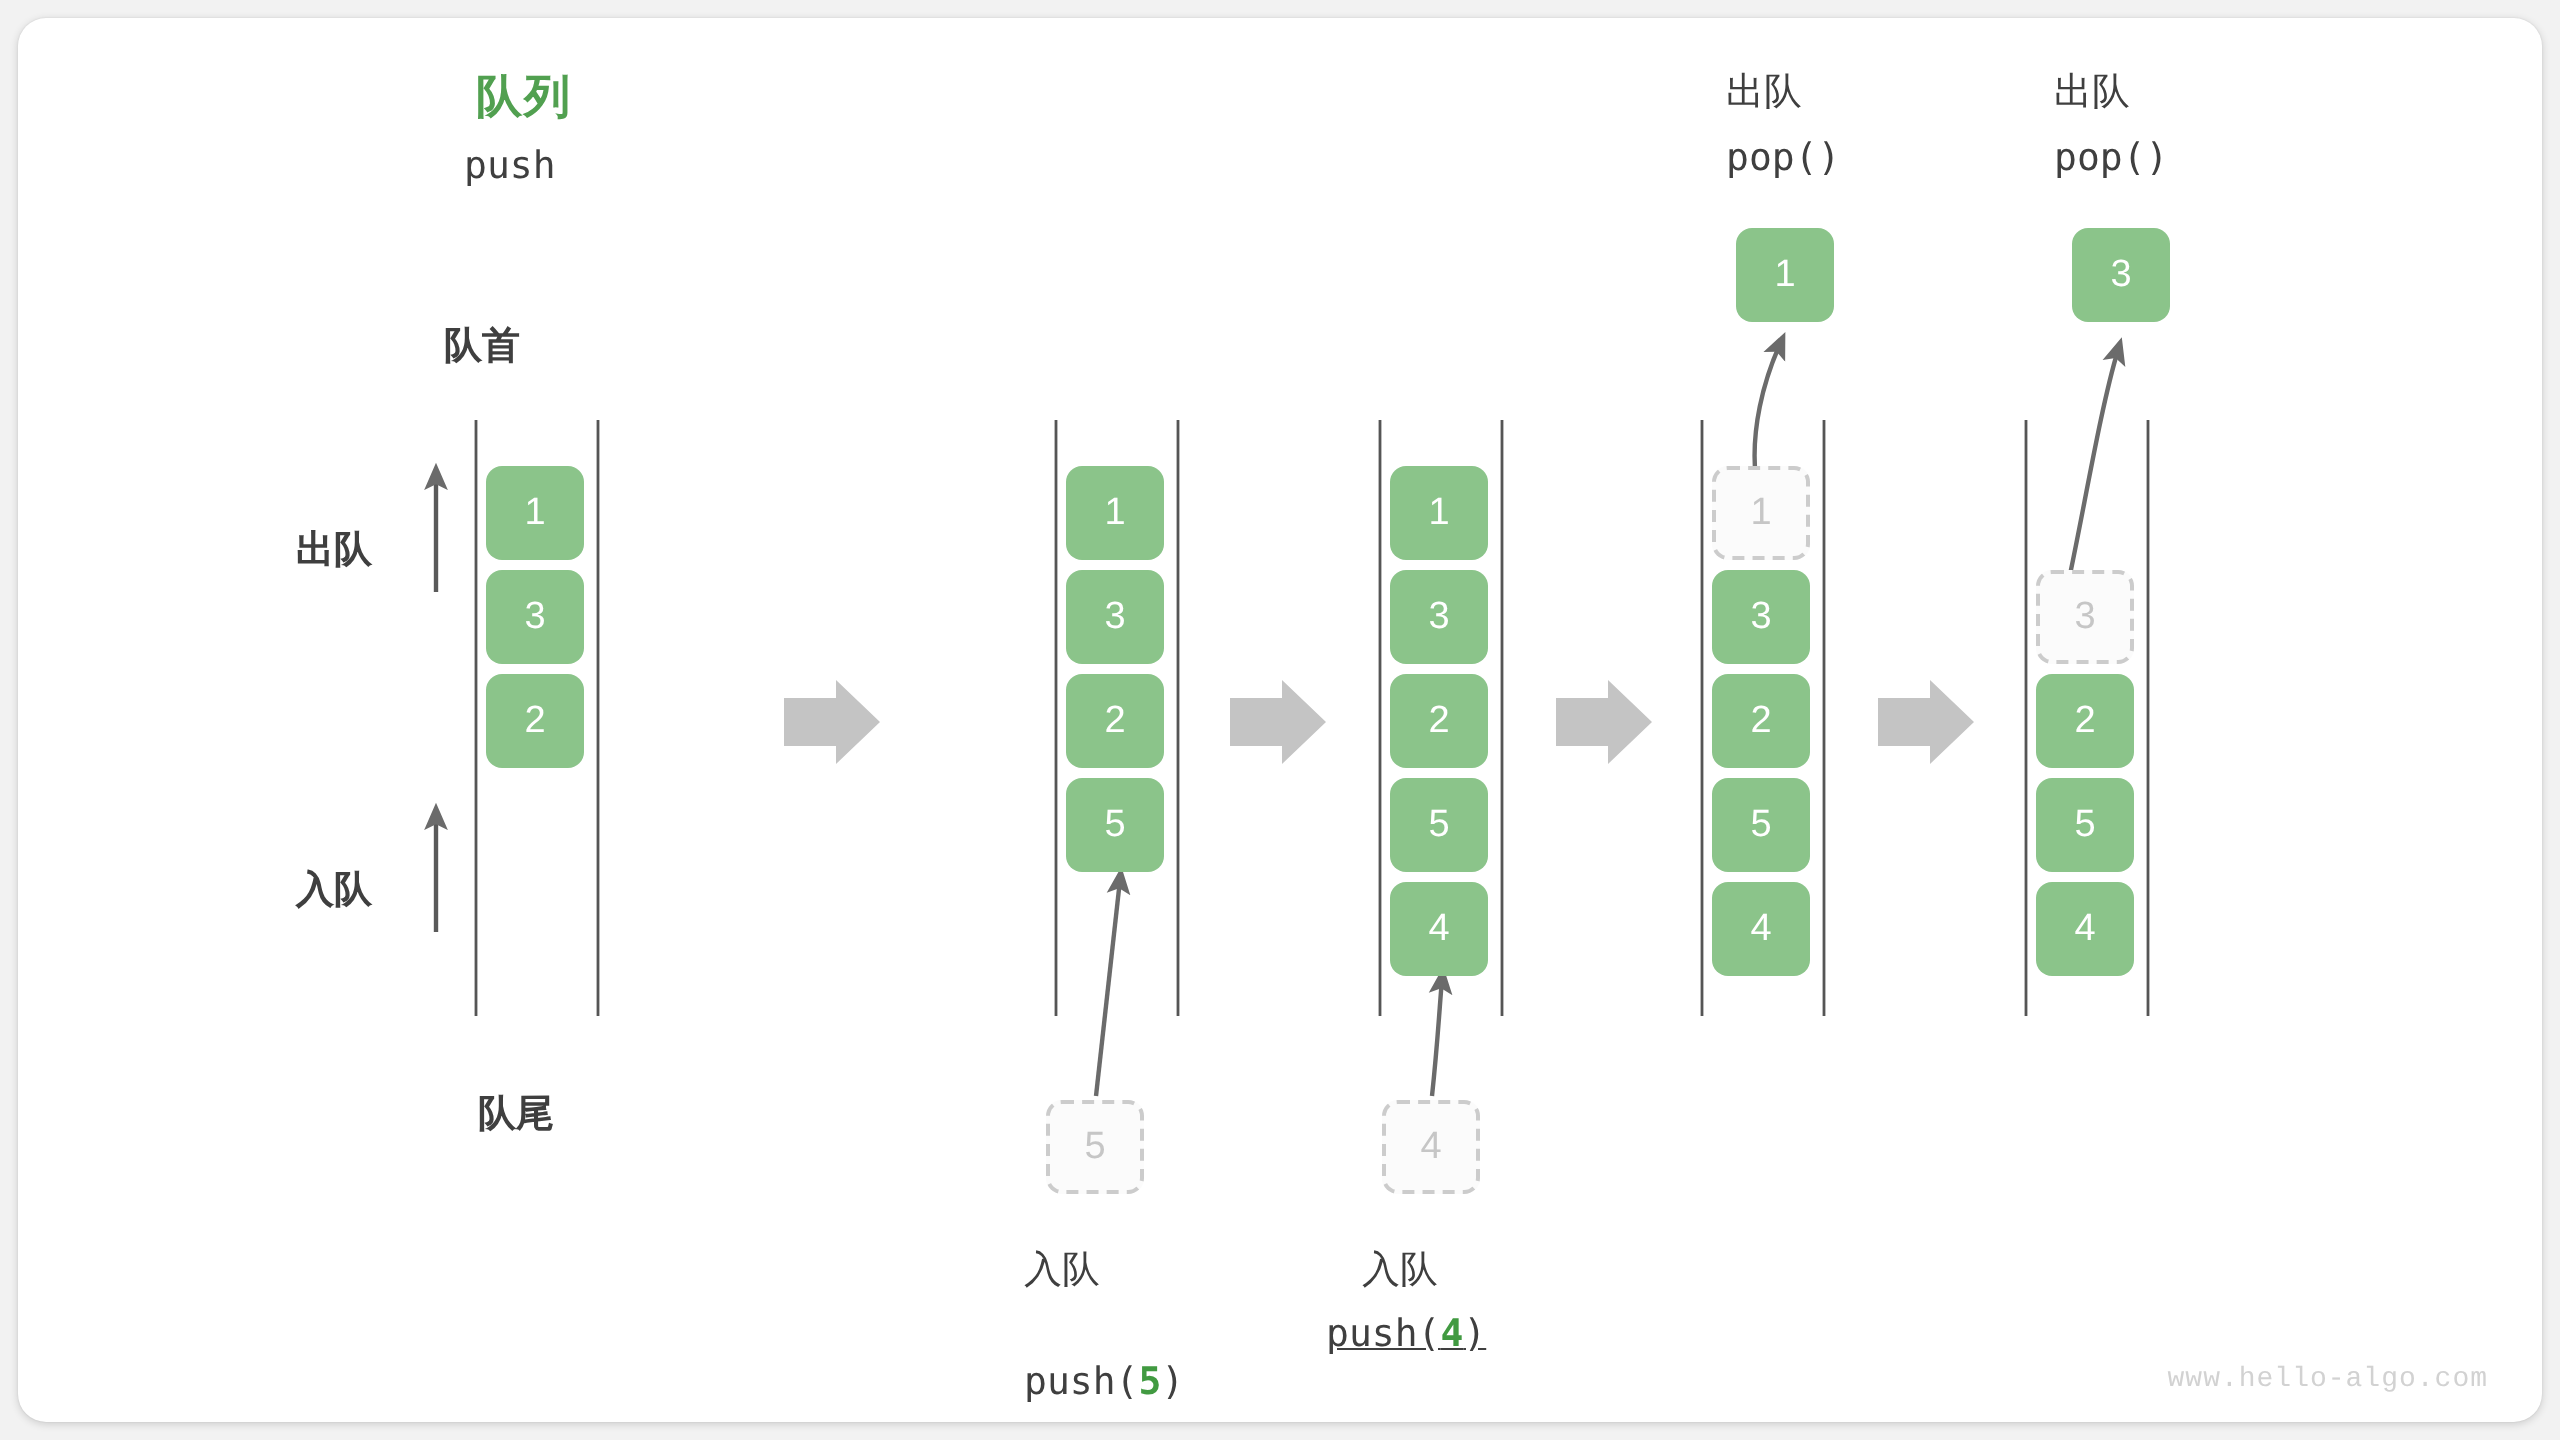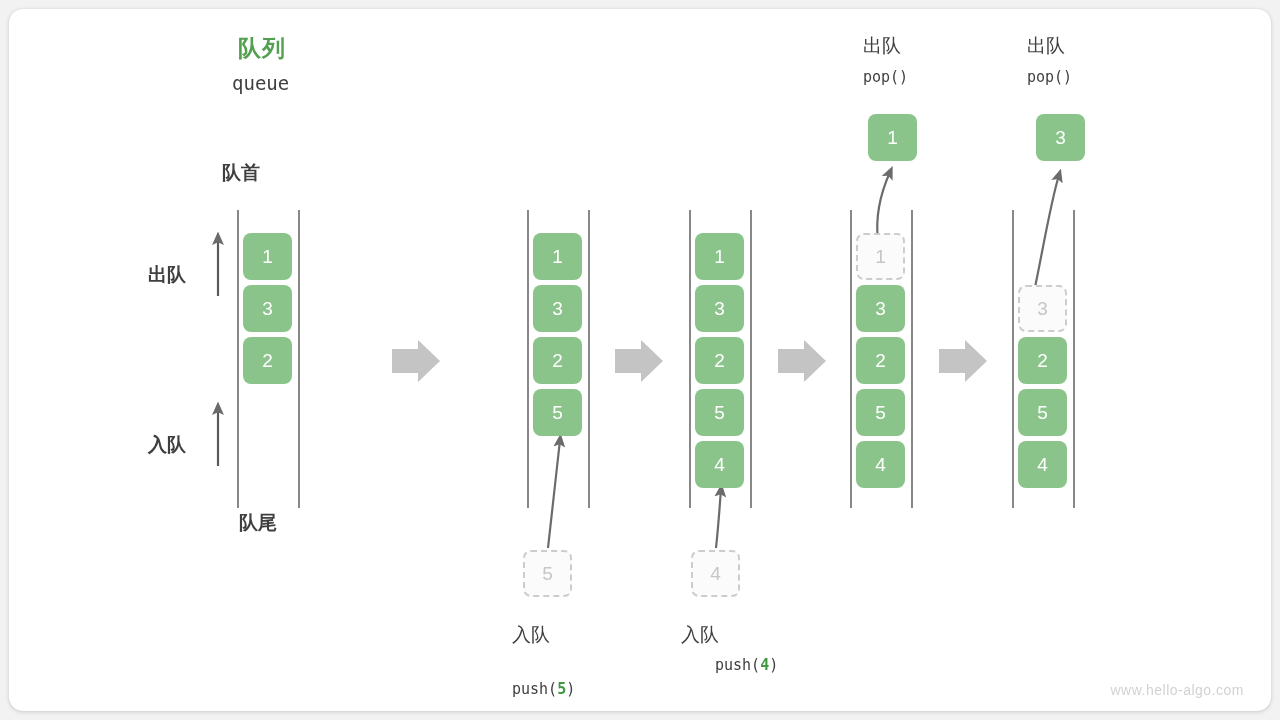--- a/index.html
+++ b/index.html
@@ -61,31 +61,31 @@
   .side-lbl {
     font-size: 19px;
     font-weight: bold;
     color: #3f3f3f;
   }
   .op-cn {
     font-size: 19px;
     color: #3f3f3f;
   }
   .op-code {
-    font-size: 15px;
+    font-size: 19px;
     font-family: "DejaVu Sans Mono", "Liberation Mono", monospace;
     color: #3f3f3f;
   }
   .op-code .num { color: #419a41; font-weight: bold; }
   .watermark {
     position: absolute;
     right: 36px;
     bottom: 22px;
     font-size: 14px;
-    font-family: Liberation Sans, sans-serif;
+    font-family: Liberation Mono, monospace;
     color: #d2d2d2;
     letter-spacing: 0.5px;
   }
   
   .node {
     position: absolute;
     width: 49px;
     height: 47px;
     border-radius: 8px;
     background: #8bc48a;
@@ -155,24 +155,24 @@
 
     <g fill="#c4c4c4">
       <path d="M392,349 L418,349 L418,340 L440,361 L418,382 L418,373 L392,373 Z"></path>
       <path d="M615,349 L641,349 L641,340 L663,361 L641,382 L641,373 L615,373 Z"></path>
       <path d="M778,349 L804,349 L804,340 L826,361 L804,382 L804,373 L778,373 Z"></path>
       <path d="M939,349 L965,349 L965,340 L987,361 L965,382 L965,373 L939,373 Z"></path>
     </g>
   </svg>
 
   <div class="lbl title-cn" style="left:238px; top:33px;">队列</div>
-  <div class="lbl title-en" style="left:232px; top:72px;">queue</div>
+  <div class="lbl title-en" style="left:232px; top:72px;">push</div>
 
   <div class="lbl head-lbl" style="left:222px; top:160px;">队首</div>
-  <div class="lbl head-lbl" style="left:239px; top:510px;">队尾</div>
+  <div class="lbl head-lbl" style="left:239px; top:544px;">队尾</div>
 
   <div class="lbl side-lbl" style="left:148px; top:262px;">出队</div>
   <div class="lbl side-lbl" style="left:148px; top:432px;">入队</div>
 
   <div>
     <div class="node" style="left:243px; top:233px;">1</div>
     <div class="node" style="left:243px; top:285px;">3</div>
     <div class="node" style="left:243px; top:337px;">2</div>
   </div>
 
@@ -208,21 +208,21 @@
 
   <div>
     <div class="node ghost" style="left:523px; top:550px;">5</div>
     <div class="lbl op-cn" style="left:512px; top:622px;">入队</div>
     <div class="lbl op-code" style="left:512px; top:680px;"><span>push(</span><span class="num">5</span><span>)</span></div>
   </div>
 
   <div>
     <div class="node ghost" style="left:691px; top:550px;">4</div>
     <div class="lbl op-cn" style="left:681px; top:622px;">入队</div>
-    <div class="lbl op-code" style="left:715px; top:656px;"><span>push(</span><span class="num">4</span><span>)</span></div>
+    <div class="lbl op-code" style="left:663px; top:656px;text-decoration:underline;"><span>push(</span><span class="num">4</span><span>)</span></div>
   </div>
 
   <div>
     <div class="lbl op-cn" style="left:863px; top:33px;">出队</div>
     <div class="lbl op-code" style="left:863px; top:68px;">pop()</div>
     <div class="node popped" style="left:868px; top:114px;">1</div>
   </div>
 
   <div>
     <div class="lbl op-cn" style="left:1027px; top:33px;">出队</div>

